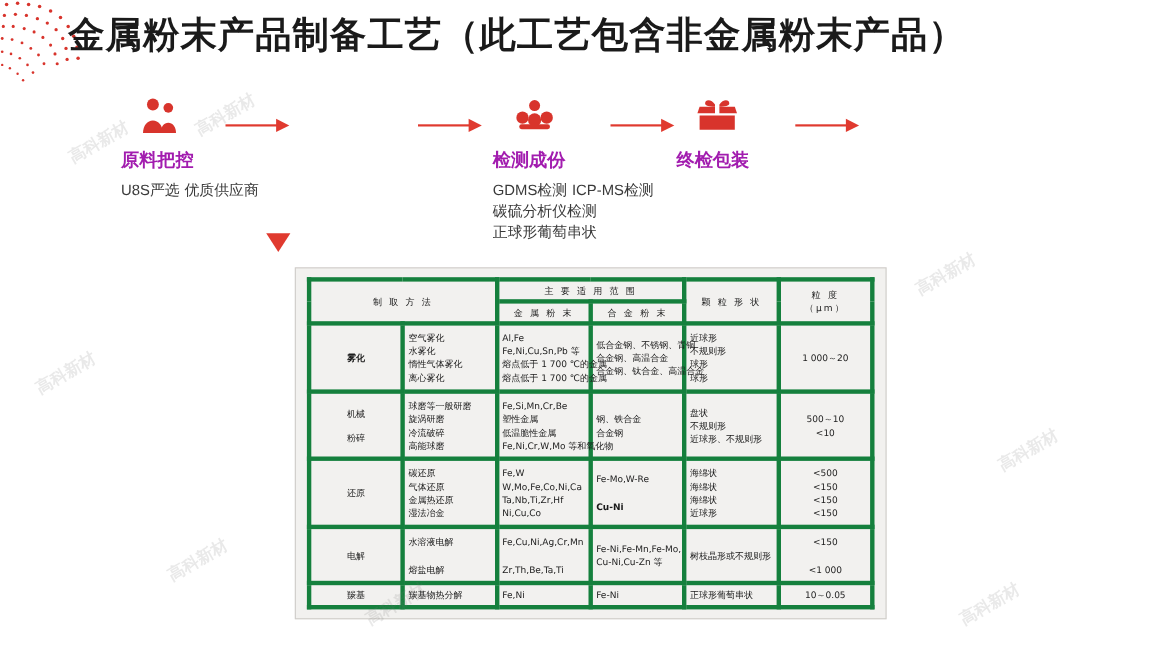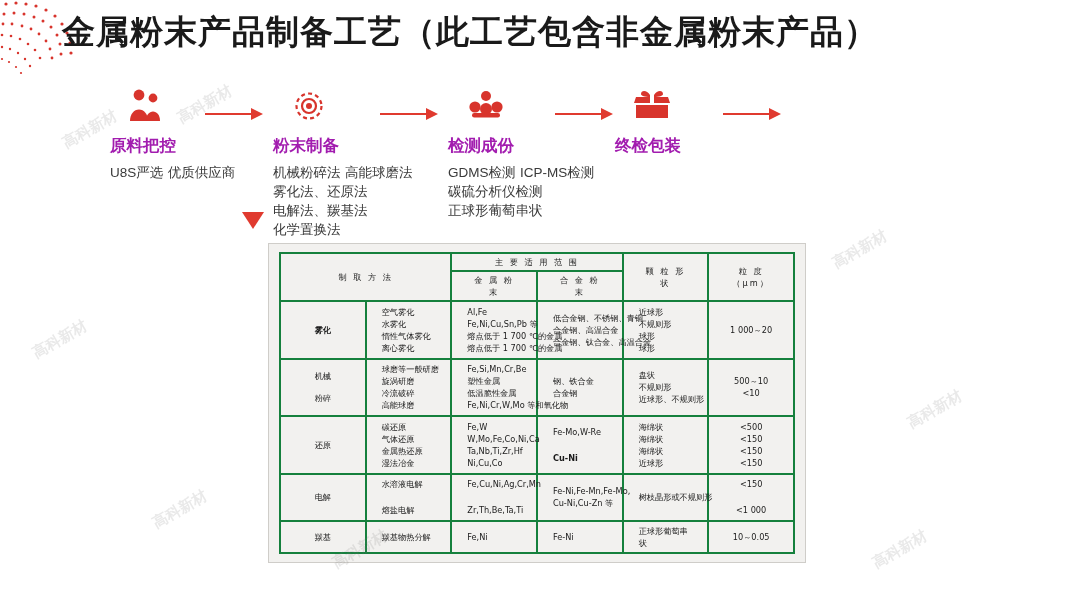--- a/index.html
+++ b/index.html
@@ -119,22 +119,22 @@
   table.proc {
     width: 100%;
     height: 100%;
     border-collapse: collapse;
     font-family: "DejaVu Sans", sans-serif;
     font-size: 8.2px;
     color: #1b1b1b;
     table-layout: fixed;
   }
   table.proc td, table.proc th {
-    border: 2px solid #15803d;
-    padding: 2px 15px;
+    border: 4px solid #15803d;
+    padding: 2px 3px;
     vertical-align: middle;
     line-height: 12px;
     font-weight: normal;
   }
   table.proc th {
     text-align: center;
     letter-spacing: 2px;
   }
   td.c { text-align: center; }
   td.l { text-align: left; }
@@ -231,39 +231,20 @@
       <span class="step-line">U8S严选</span>
       <span class="step-line">优质供应商</span>
     </div>
   </div>
 
   <div class="arrow" style="left:95px;">
     <div class="bar"></div>
       <div class="head"></div>
   </div>
 
-  <div class="step" style="left:163px;">
-    <div class="step-icon">
-      <svg width="40" height="38" viewBox="0 0 40 38">
-        <g fill="none" stroke="#d8342c" stroke-width="2.2">
-          <circle cx="20" cy="19" r="7"></circle>
-          <circle cx="20" cy="19" r="12.5" stroke-dasharray="4 3.2"></circle>
-        </g>
-        <circle cx="20" cy="19" r="3" fill="#d8342c"></circle>
-      </svg>
-    </div>
-    <div class="step-title">粉末制备</div>
-    <div class="step-lines">
-      <span class="step-line">机械粉碎法</span>
-      <span class="step-line">高能球磨法</span>
-      <span class="step-line">雾化法、还原法</span>
-      <span class="step-line">电解法、羰基法</span>
-      <span class="step-line">化学置换法</span>
-    </div>
-  </div>
 
   <div class="arrow" style="left:270px;">
     <div class="bar"></div>
       <div class="head"></div>
   </div>
 
   <div class="step" style="left:338px;">
     <div class="step-icon">
       <svg width="44" height="38" viewBox="0 0 44 38">
         <g fill="#d8342c">

